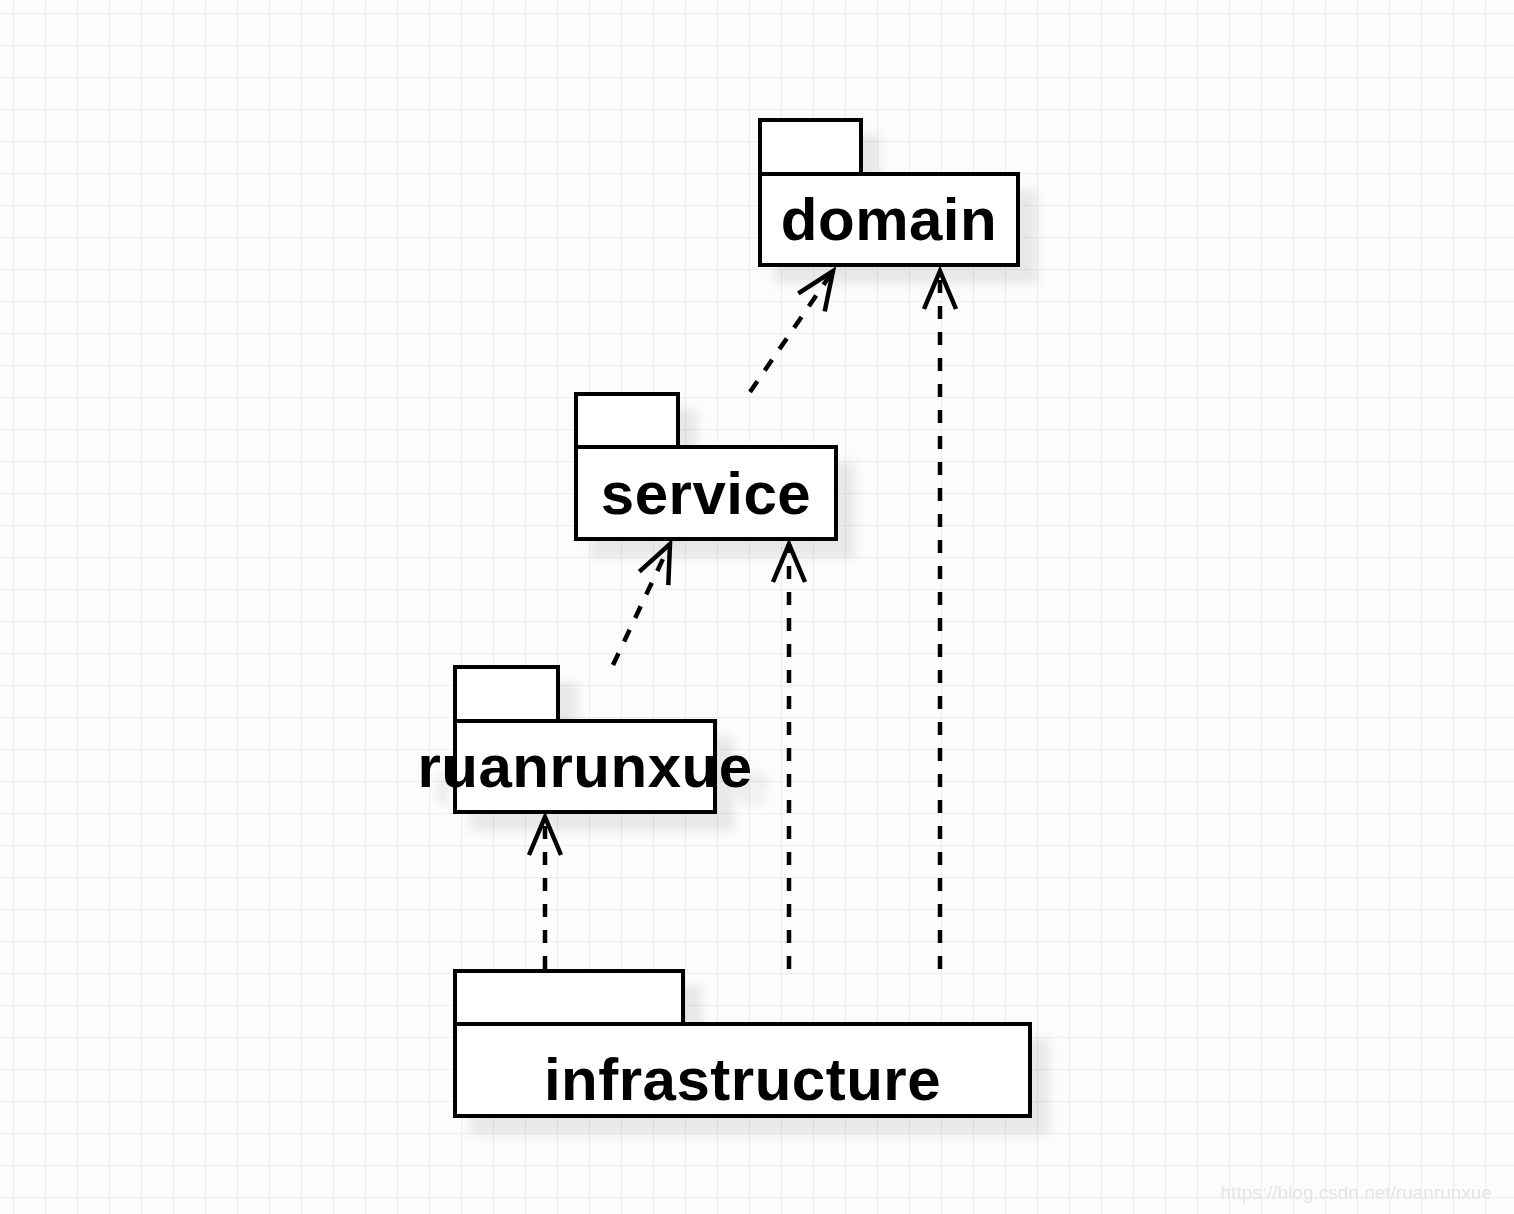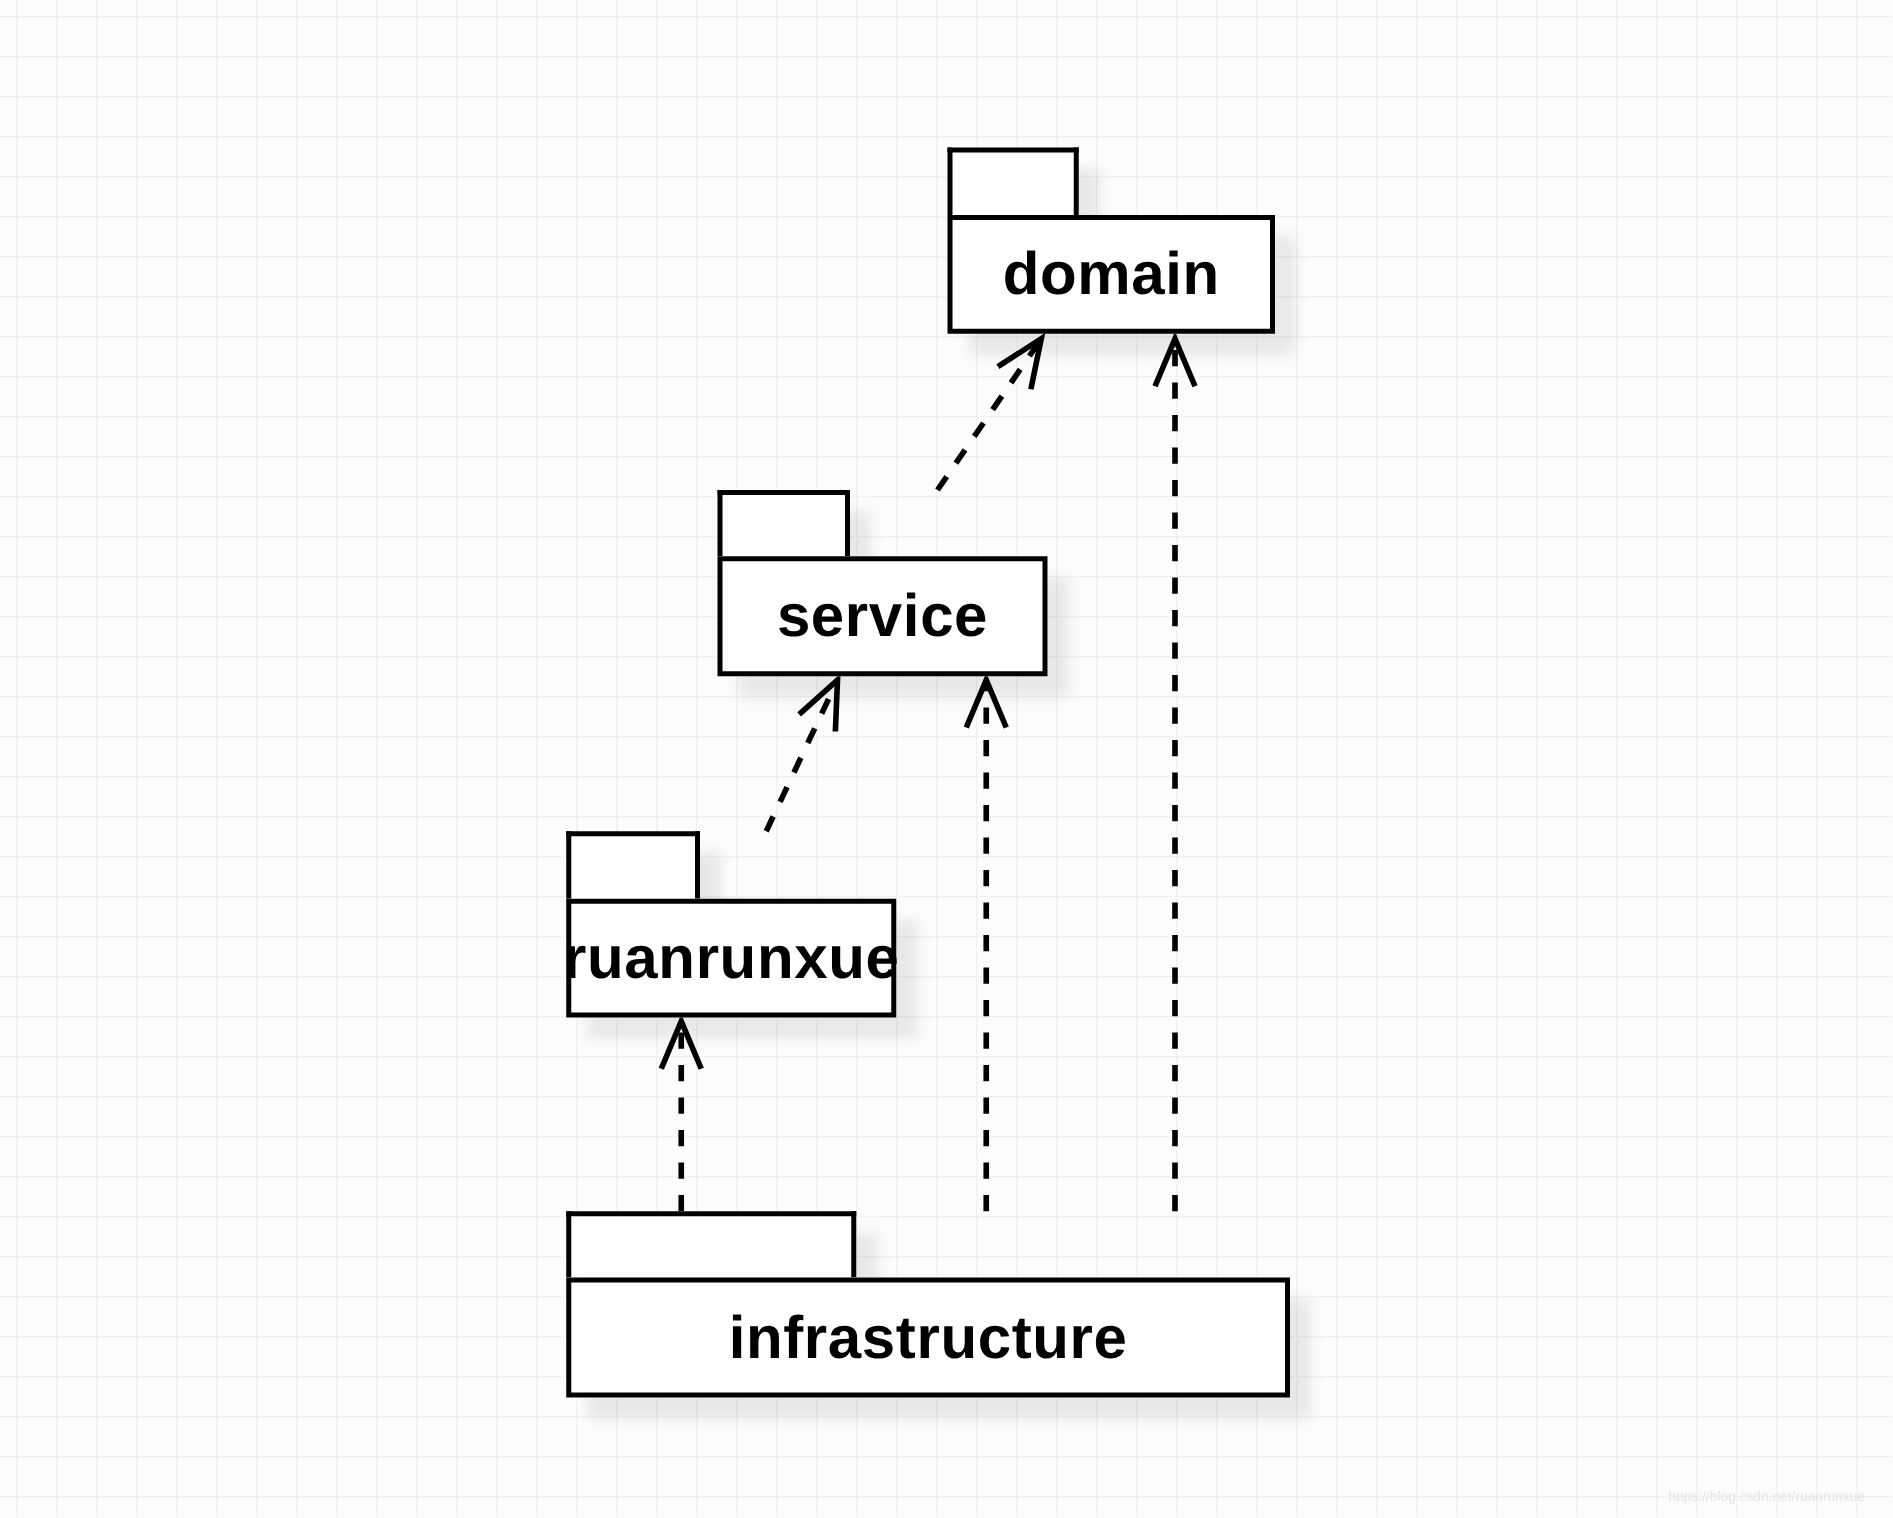--- a/index.html
+++ b/index.html
@@ -47,21 +47,21 @@
   .package .pkg-body {
     position: absolute;
     box-sizing: border-box;
     background: #ffffff;
     border: 4px solid #000000;
     display: flex;
     align-items: center;
     justify-content: center;
   }
   .package .pkg-label {
-    font-size: 48px;
+    font-size: 60px;
     font-weight: bold;
     color: #000000;
     letter-spacing: 0.5px;
     white-space: nowrap;
   }
 
   
   .package.domain { left: 758px; top: 118px; width: 262px; height: 149px; }
   .package.domain .tab      { left: 0; top: 0;    width: 105px; height: 54px; }
   .package.domain .pkg-body { left: 0; top: 54px; width: 262px; height: 95px; }
@@ -72,27 +72,27 @@
   .package.service .pkg-body { left: 0; top: 53px; width: 264px; height: 96px; }
 
   
   .package.interface { left: 453px; top: 665px; width: 264px; height: 149px; }
   .package.interface .tab      { left: 0; top: 0;    width: 107px; height: 54px; }
   .package.interface .pkg-body { left: 0; top: 54px; width: 264px; height: 95px; }
 
   
   .package.infrastructure { left: 453px; top: 969px; width: 579px; height: 149px; }
   .package.infrastructure .tab      { left: 0; top: 0;    width: 232px; height: 53px; }
-  .package.infrastructure .pkg-body { left: 0; top: 53px; width: 579px; height: 96px; }
+  .package.infrastructure .pkg-body { left: 0; top: 53px; width: 579px; height: 96px; align-items: flex-end; }
 
   .watermark {
     position: absolute;
     right: 22px;
     bottom: 10px;
-    font-size: 11px;
+    font-size: 19px;
     color: #e4e4e9;
     user-select: none;
   }
 
   .dep-arrow {
     fill: none;
     stroke: #000000;
     stroke-width: 4.5;
     stroke-dasharray: 13 13;
   }

